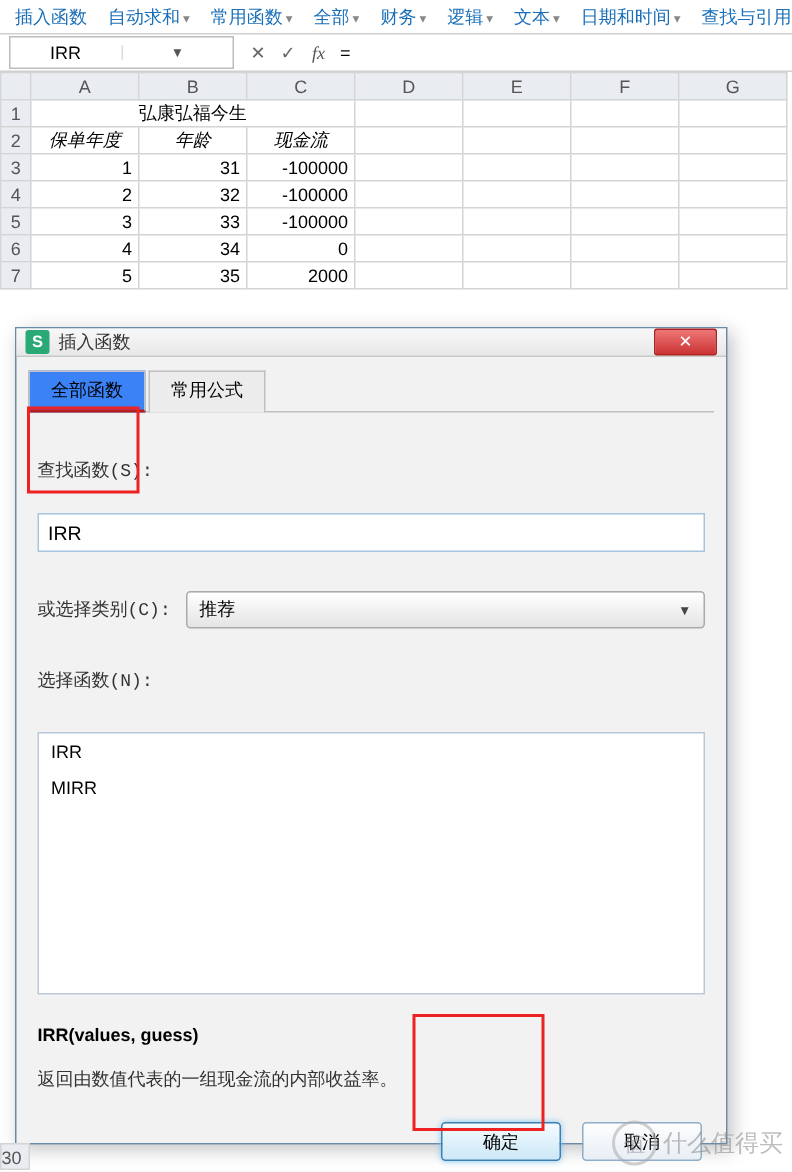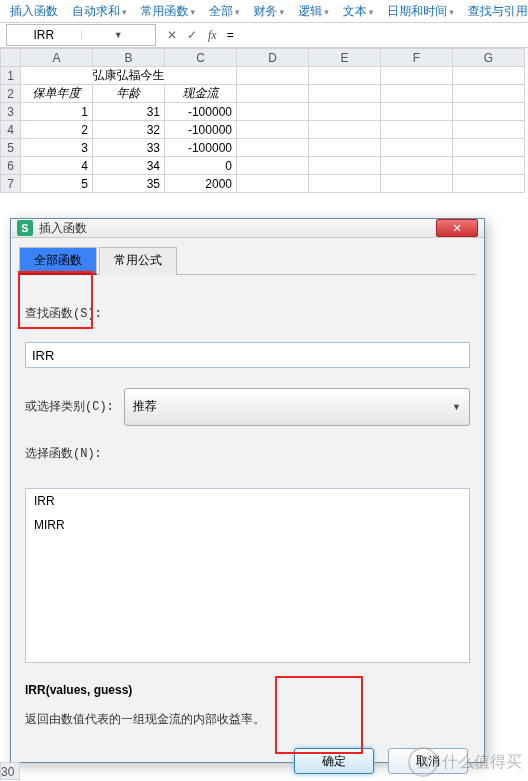--- a/index.html
+++ b/index.html
@@ -43,21 +43,21 @@
 .dlg-body { padding: 10px 14px; flex: 1; display: flex; flex-direction: column; }
 .lbl { margin: 20px 0; color: #333; font-family: Liberation Mono, monospace; }
 .search-row { position: relative; }
 .search-input { width: 100%; height: 26px; border: 1px solid #a6c4dd; padding: 0 6px; font-size: 13px; background: #fff; }
 .red-box { position: absolute; border: 2px solid #e22; pointer-events: none; }
 .red1 { left: 18px; top: 271px; width: 75px; height: 58px; }
 .red2 { left: 275px; top: 676px; width: 88px; height: 78px; }
 
 .cat-row { display: flex; align-items: center; margin-top: 10px; }
 .cat-row .lbl { margin-right: 10px; }
-.select { flex: 1; height: 38px; border: 1px solid #aaa; border-radius: 3px; background: linear-gradient(#fff,#e4e4e4); display: flex; align-items: center; padding: 0 8px; justify-content: space-between; cursor: pointer; }
+.select { flex: 1; height: 25px; border: 1px solid #aaa; border-radius: 3px; background: linear-gradient(#fff,#e4e4e4); display: flex; align-items: center; padding: 0 8px; justify-content: space-between; cursor: pointer; }
 .select .arr { font-size: 9px; color: #444; }
 
 .listbox { margin-top: 6px; border: 1px solid #b8c8d8; background: #fff; height: 175px; overflow: auto; }
 .listbox .li { padding: 5px 8px; cursor: pointer; }
 
 .sig { font-weight: bold; margin-top: 20px; }
 .desc { margin-top: 14px; color: #333; }
 
 .dlg-foot { padding: 10px 16px 16px; display: flex; justify-content: flex-end; gap: 14px; }
 .btn { width: 80px; height: 26px; border: 1px solid #8faecb; background: linear-gradient(#fefefe,#e7eef5); border-radius: 3px; cursor: pointer; font-size: 12px; }

